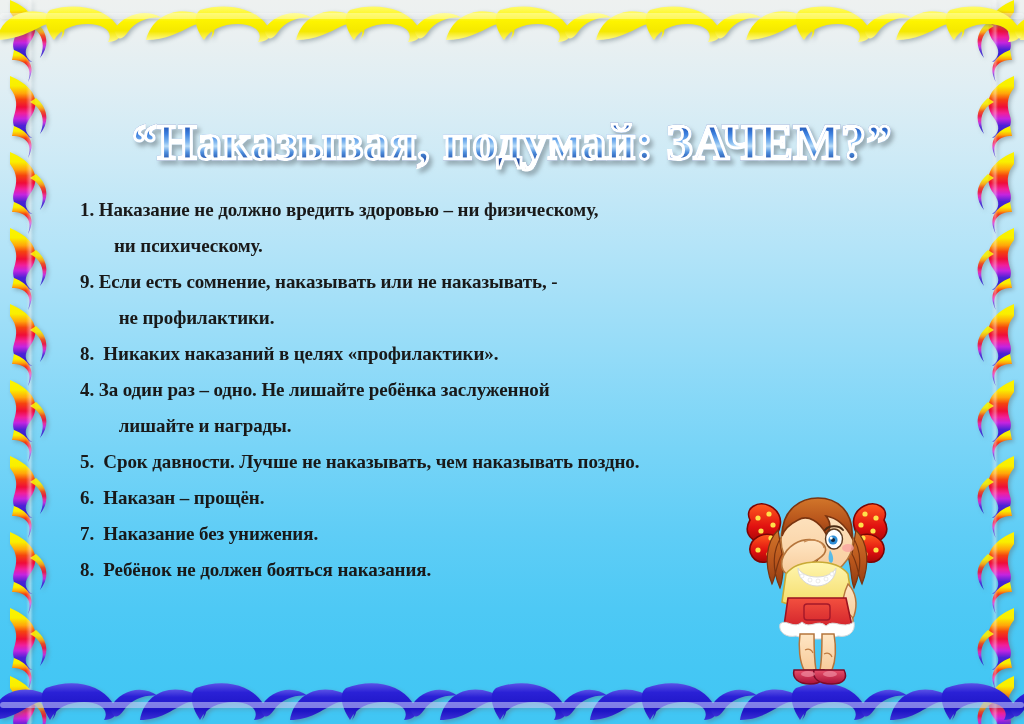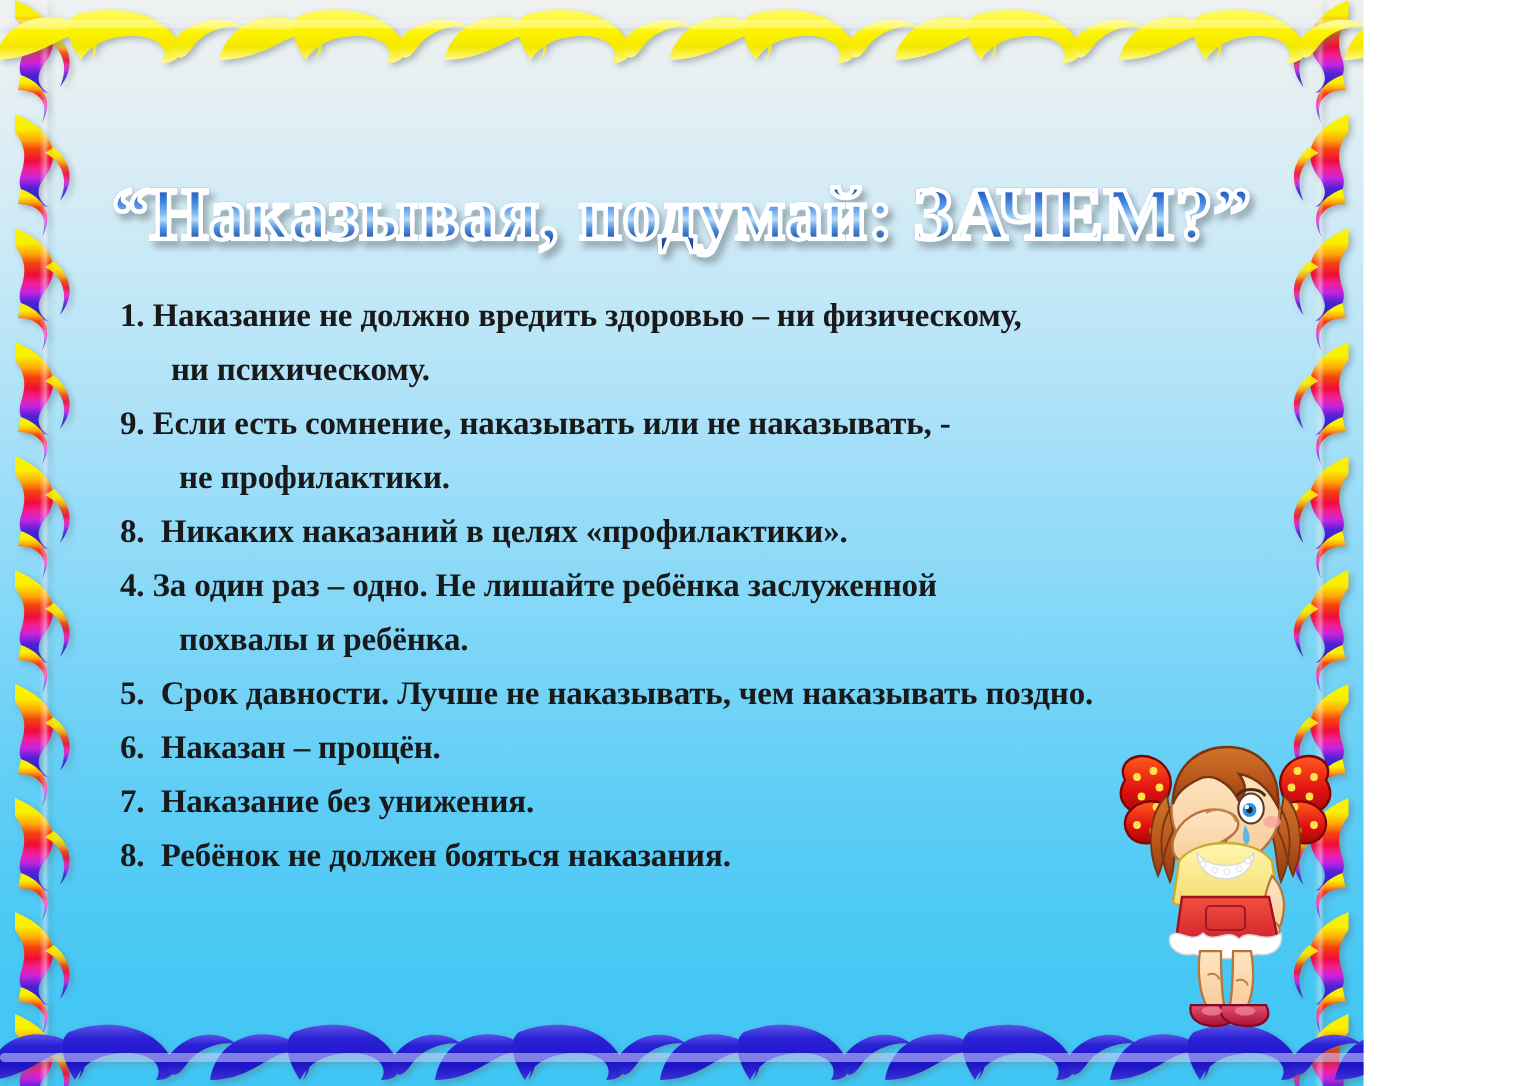--- a/index.html
+++ b/index.html
@@ -4,21 +4,21 @@
 <title>Наказывая, подумай: ЗАЧЕМ?</title>
 <style>
   html,body{margin:0;padding:0;}
   body{
     width:1024px;height:724px;overflow:hidden;
     font-family:"Liberation Serif","DejaVu Serif",serif;
     background:#ffffff;
   }
 
   #poster{
-    position:relative;width:909px;height:724px;overflow:hidden;
+    position:relative;width:1024px;height:724px;overflow:hidden;
     background:linear-gradient(to bottom,
         #eef1f0 0%,
         #eaf0f1 5%,
         #dfeef4 12%,
         #cdeaf6 22%,
         #b4e4f8 34%,
         #96dcf8 48%,
         #77d4f7 62%,
         #5ecdf6 74%,
         #4ec9f5 84%,
@@ -67,21 +67,21 @@
     white-space:nowrap;
   }
 
   
   #rules{
     position:absolute;
     left:80px;top:192px;width:890px;
   }
   .rule-line{
     font-family:"Liberation Serif","DejaVu Serif",serif;
-    font-size:22px;
+    font-size:19px;
     font-weight:700;
     color:#191919;
     line-height:36px;
     white-space:pre;
     letter-spacing:-0.1px;
   }
   .rule-line.cont{padding-left:34px;}
 
   
   #girl{
@@ -311,21 +311,21 @@
   <div id="rules">
     <div class="rule-line">1. Наказание не должно вредить здоровью – ни физическому,</div>
     <div class="rule-line cont">ни психическому.</div>
 
     <div class="rule-line">9. Если есть сомнение, наказывать или не наказывать, -</div>
     <div class="rule-line cont"> не профилактики.</div>
 
     <div class="rule-line">8.  Никаких наказаний в целях «профилактики».</div>
 
     <div class="rule-line">4. За один раз – одно. Не лишайте ребёнка заслуженной</div>
-    <div class="rule-line cont"> похвалы и ребёнка.</div>
+    <div class="rule-line cont"> лишайте и награды.</div>
 
     <div class="rule-line">5.  Срок давности. Лучше не наказывать, чем наказывать поздно.</div>
     <div class="rule-line">6.  Наказан – прощён.</div>
     <div class="rule-line">7.  Наказание без унижения.</div>
     <div class="rule-line">8.  Ребёнок не должен бояться наказания.</div>
   </div>
 
   <div id="girl">
     <svg viewBox="0 0 150 195" xmlns="http://www.w3.org/2000/svg">
       <defs>

